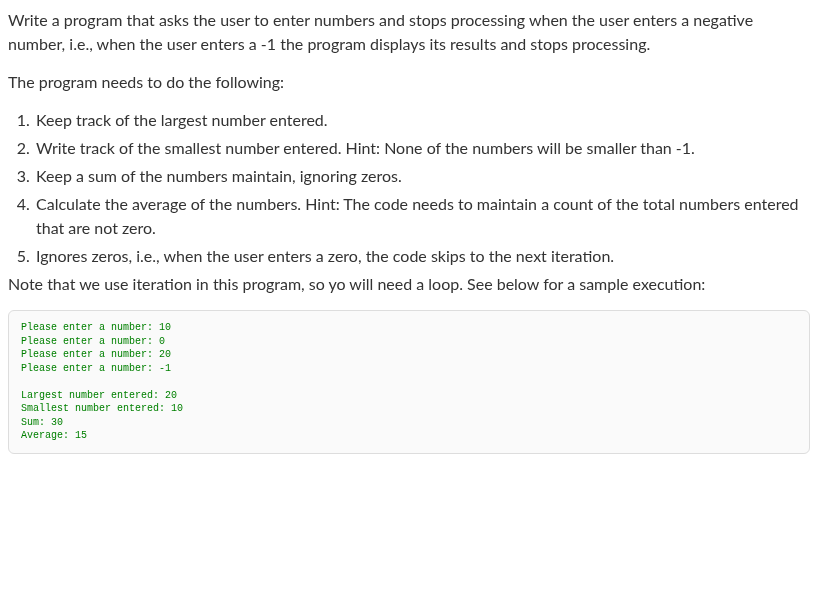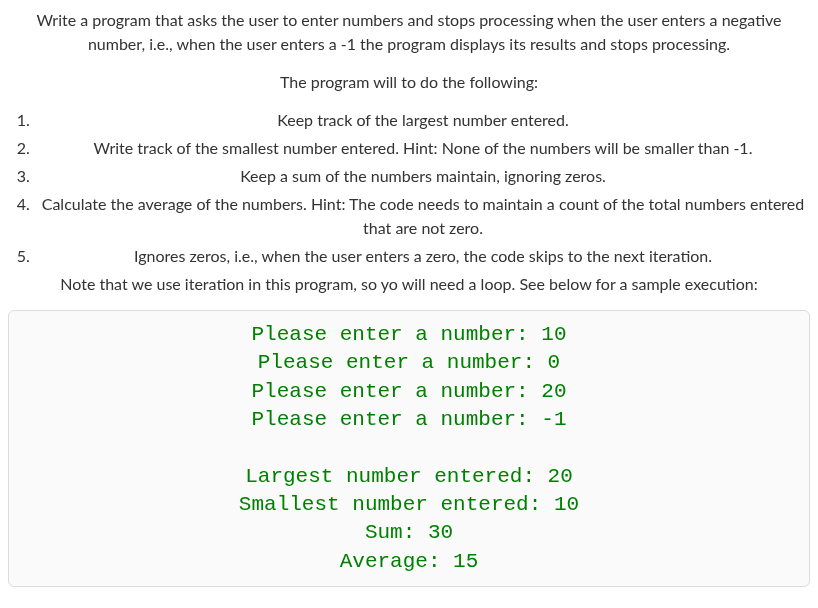--- a/index.html
+++ b/index.html
@@ -1,19 +1,18 @@
 <!DOCTYPE html>
 <html><head>
   <meta charset="utf-8">
   <style>
     * {
       margin: 0;
       padding: 0;
       box-sizing: border-box;
-      text-align: center;
     }
     body {
       font-family: Lato, "Helvetica Neue", Helvetica, Arial, sans-serif;
       font-size: 16px;
       color: #333;
       background: #fff;
       padding: 8px;
       width: 818px;
       line-height: 1.5;
     }
@@ -29,33 +28,33 @@
       padding-left: 2px;
     }
     .italic-hint {
     }
     .code-block {
       background: #fafafa;
       border: 1px solid #ddd;
       border-radius: 6px;
       padding: 10px 12px;
       font-family: "Courier New", Courier, monospace;
-      font-size: 21px;
+      font-size: 10px;
       color: #008000;
       white-space: pre;
       line-height: 1.35;
       margin-top: 6px;
     }
   </style>
 </head>
 <body>
 
 <p>Write a program that asks the user to enter numbers and stops processing when the user enters a negative number, i.e., when the user enters a -1 the program displays its results and stops processing.</p>
 
-<p>The program will to do the following:</p>
+<p>The program needs to do the following:</p>
 
 <ol>
   <li>Keep track of the largest number entered.</li>
   <li>
     <span>Write track of the smallest number entered. </span><span class="italic-hint">Hint: None of the numbers will be smaller than -1.</span>
   </li>
   <li>Keep a sum of the numbers maintain, ignoring zeros.</li>
   <li>Calculate the average of the numbers. Hint: The code needs to maintain a count of the total numbers entered that are not zero.</li>
   <li>Ignores zeros, i.e., when the user enters a zero, the code skips to the next iteration.</li>
 </ol>

